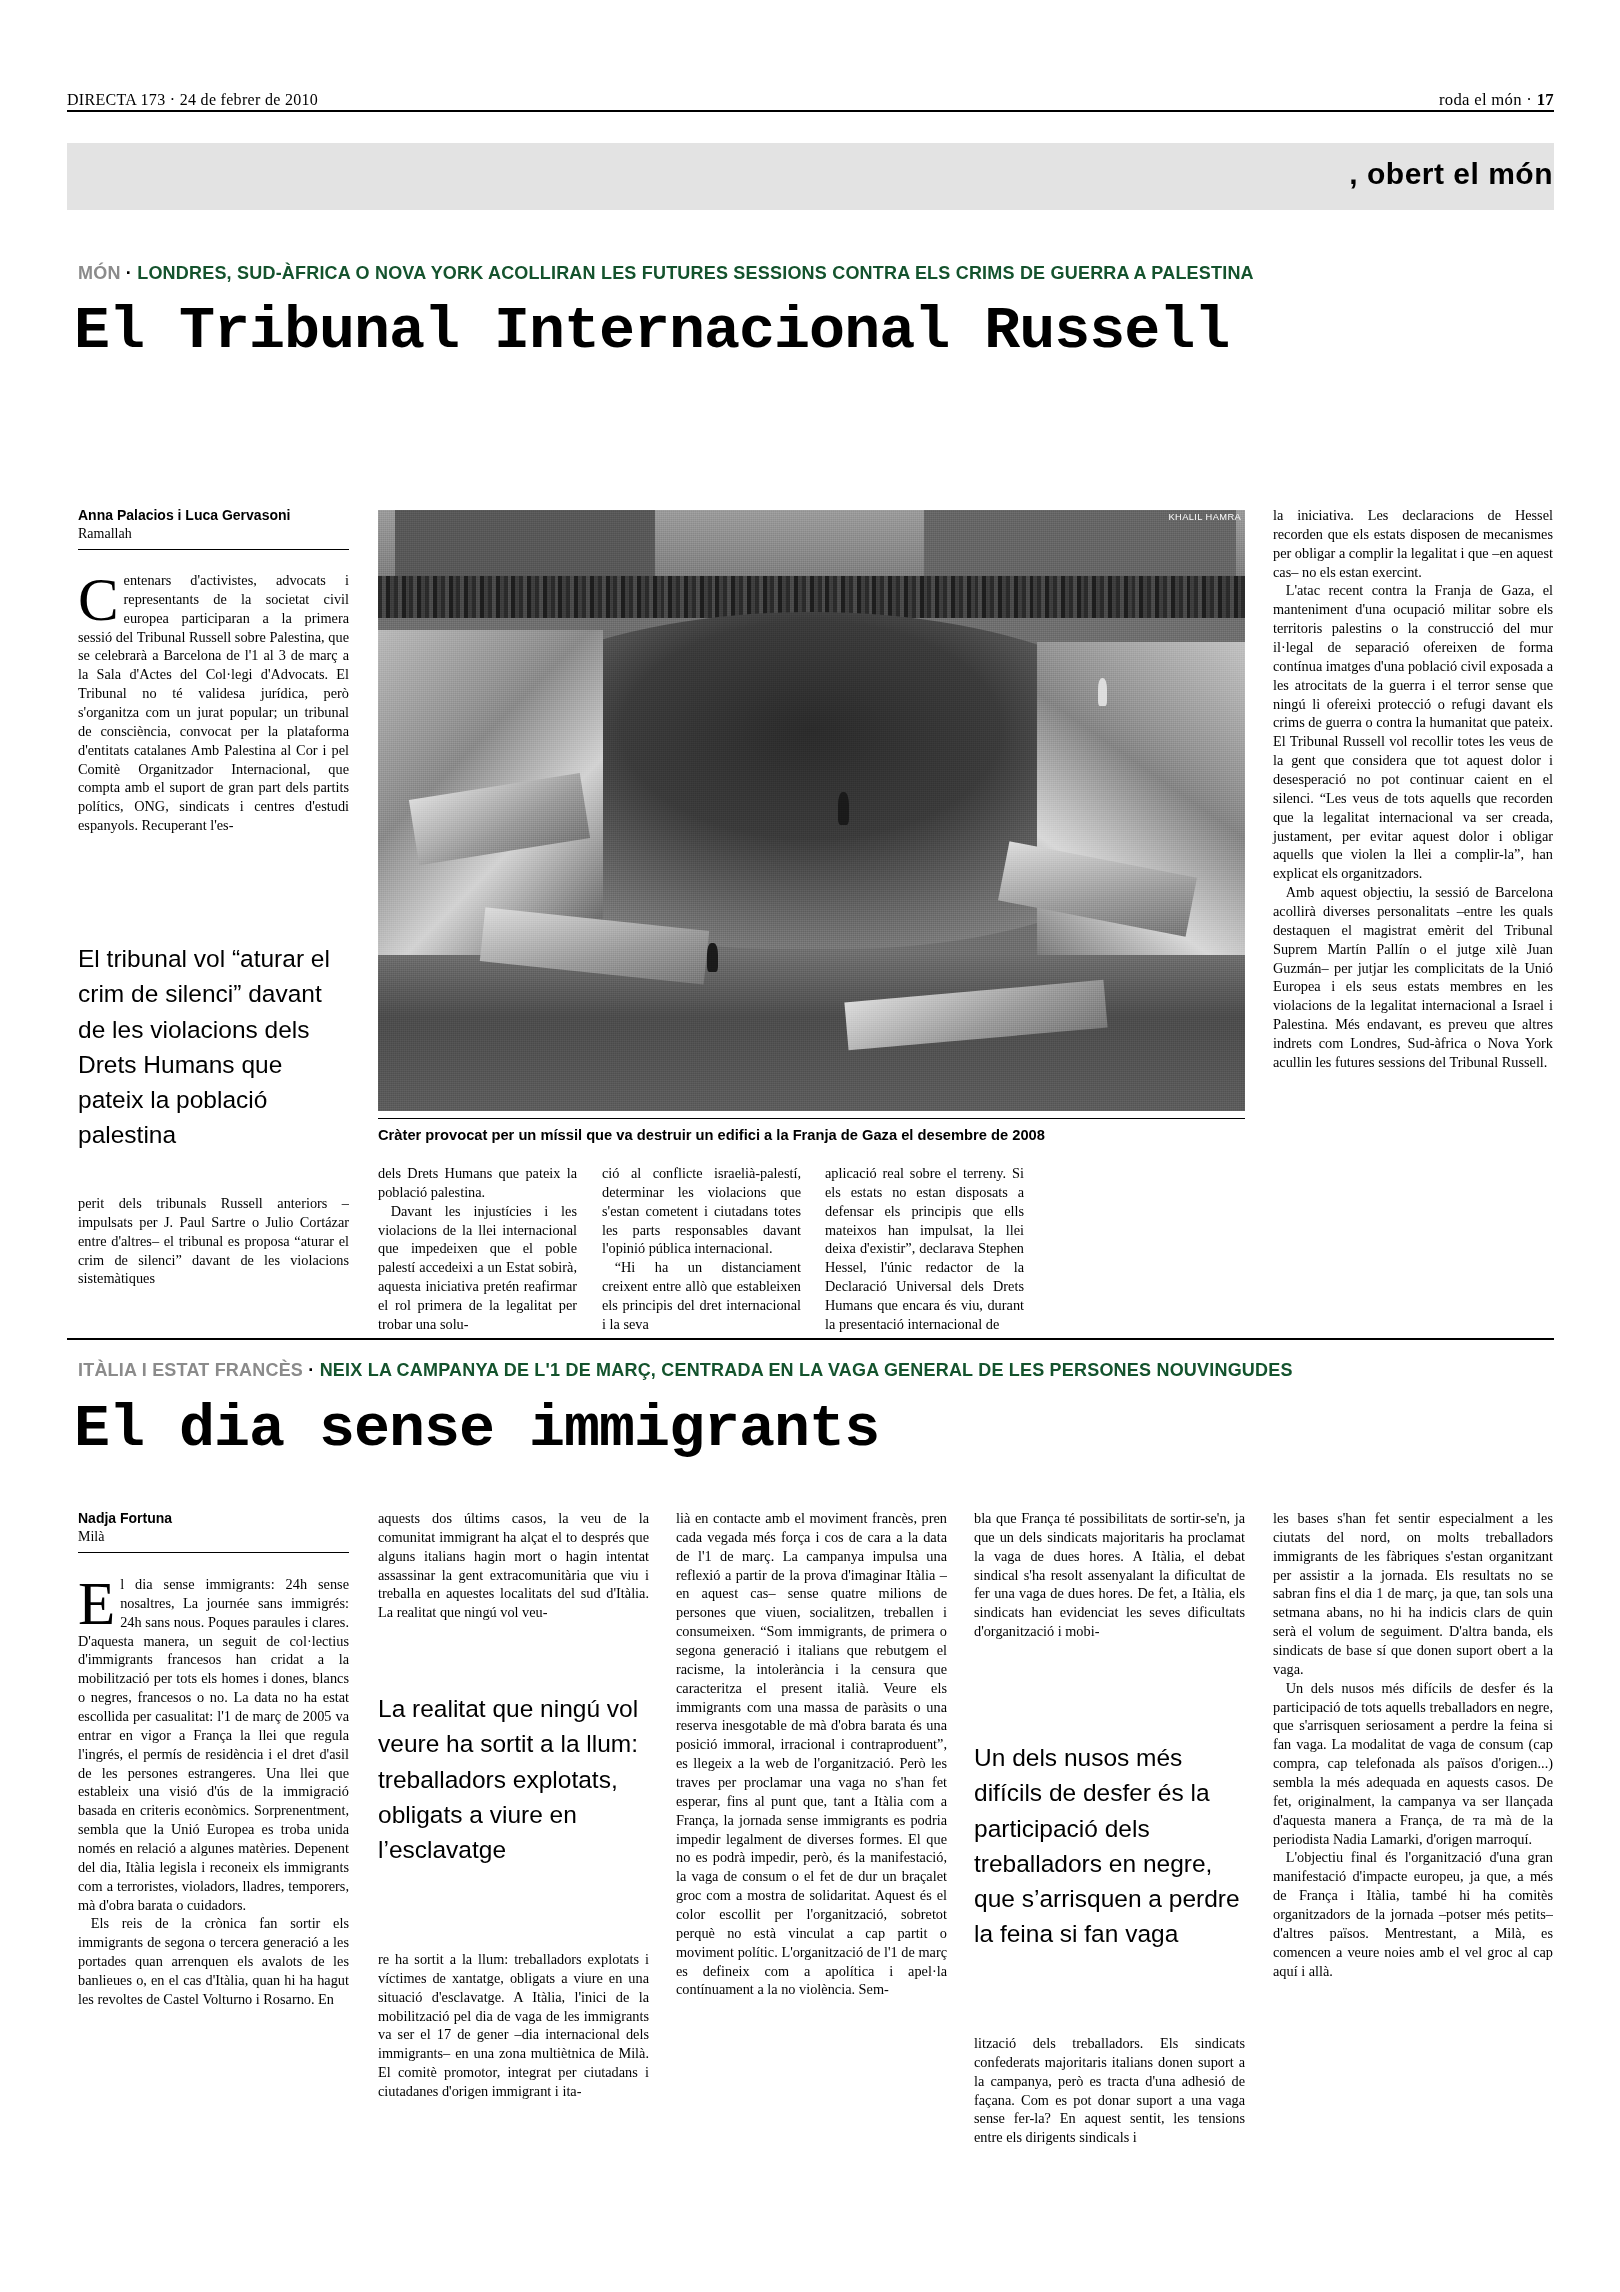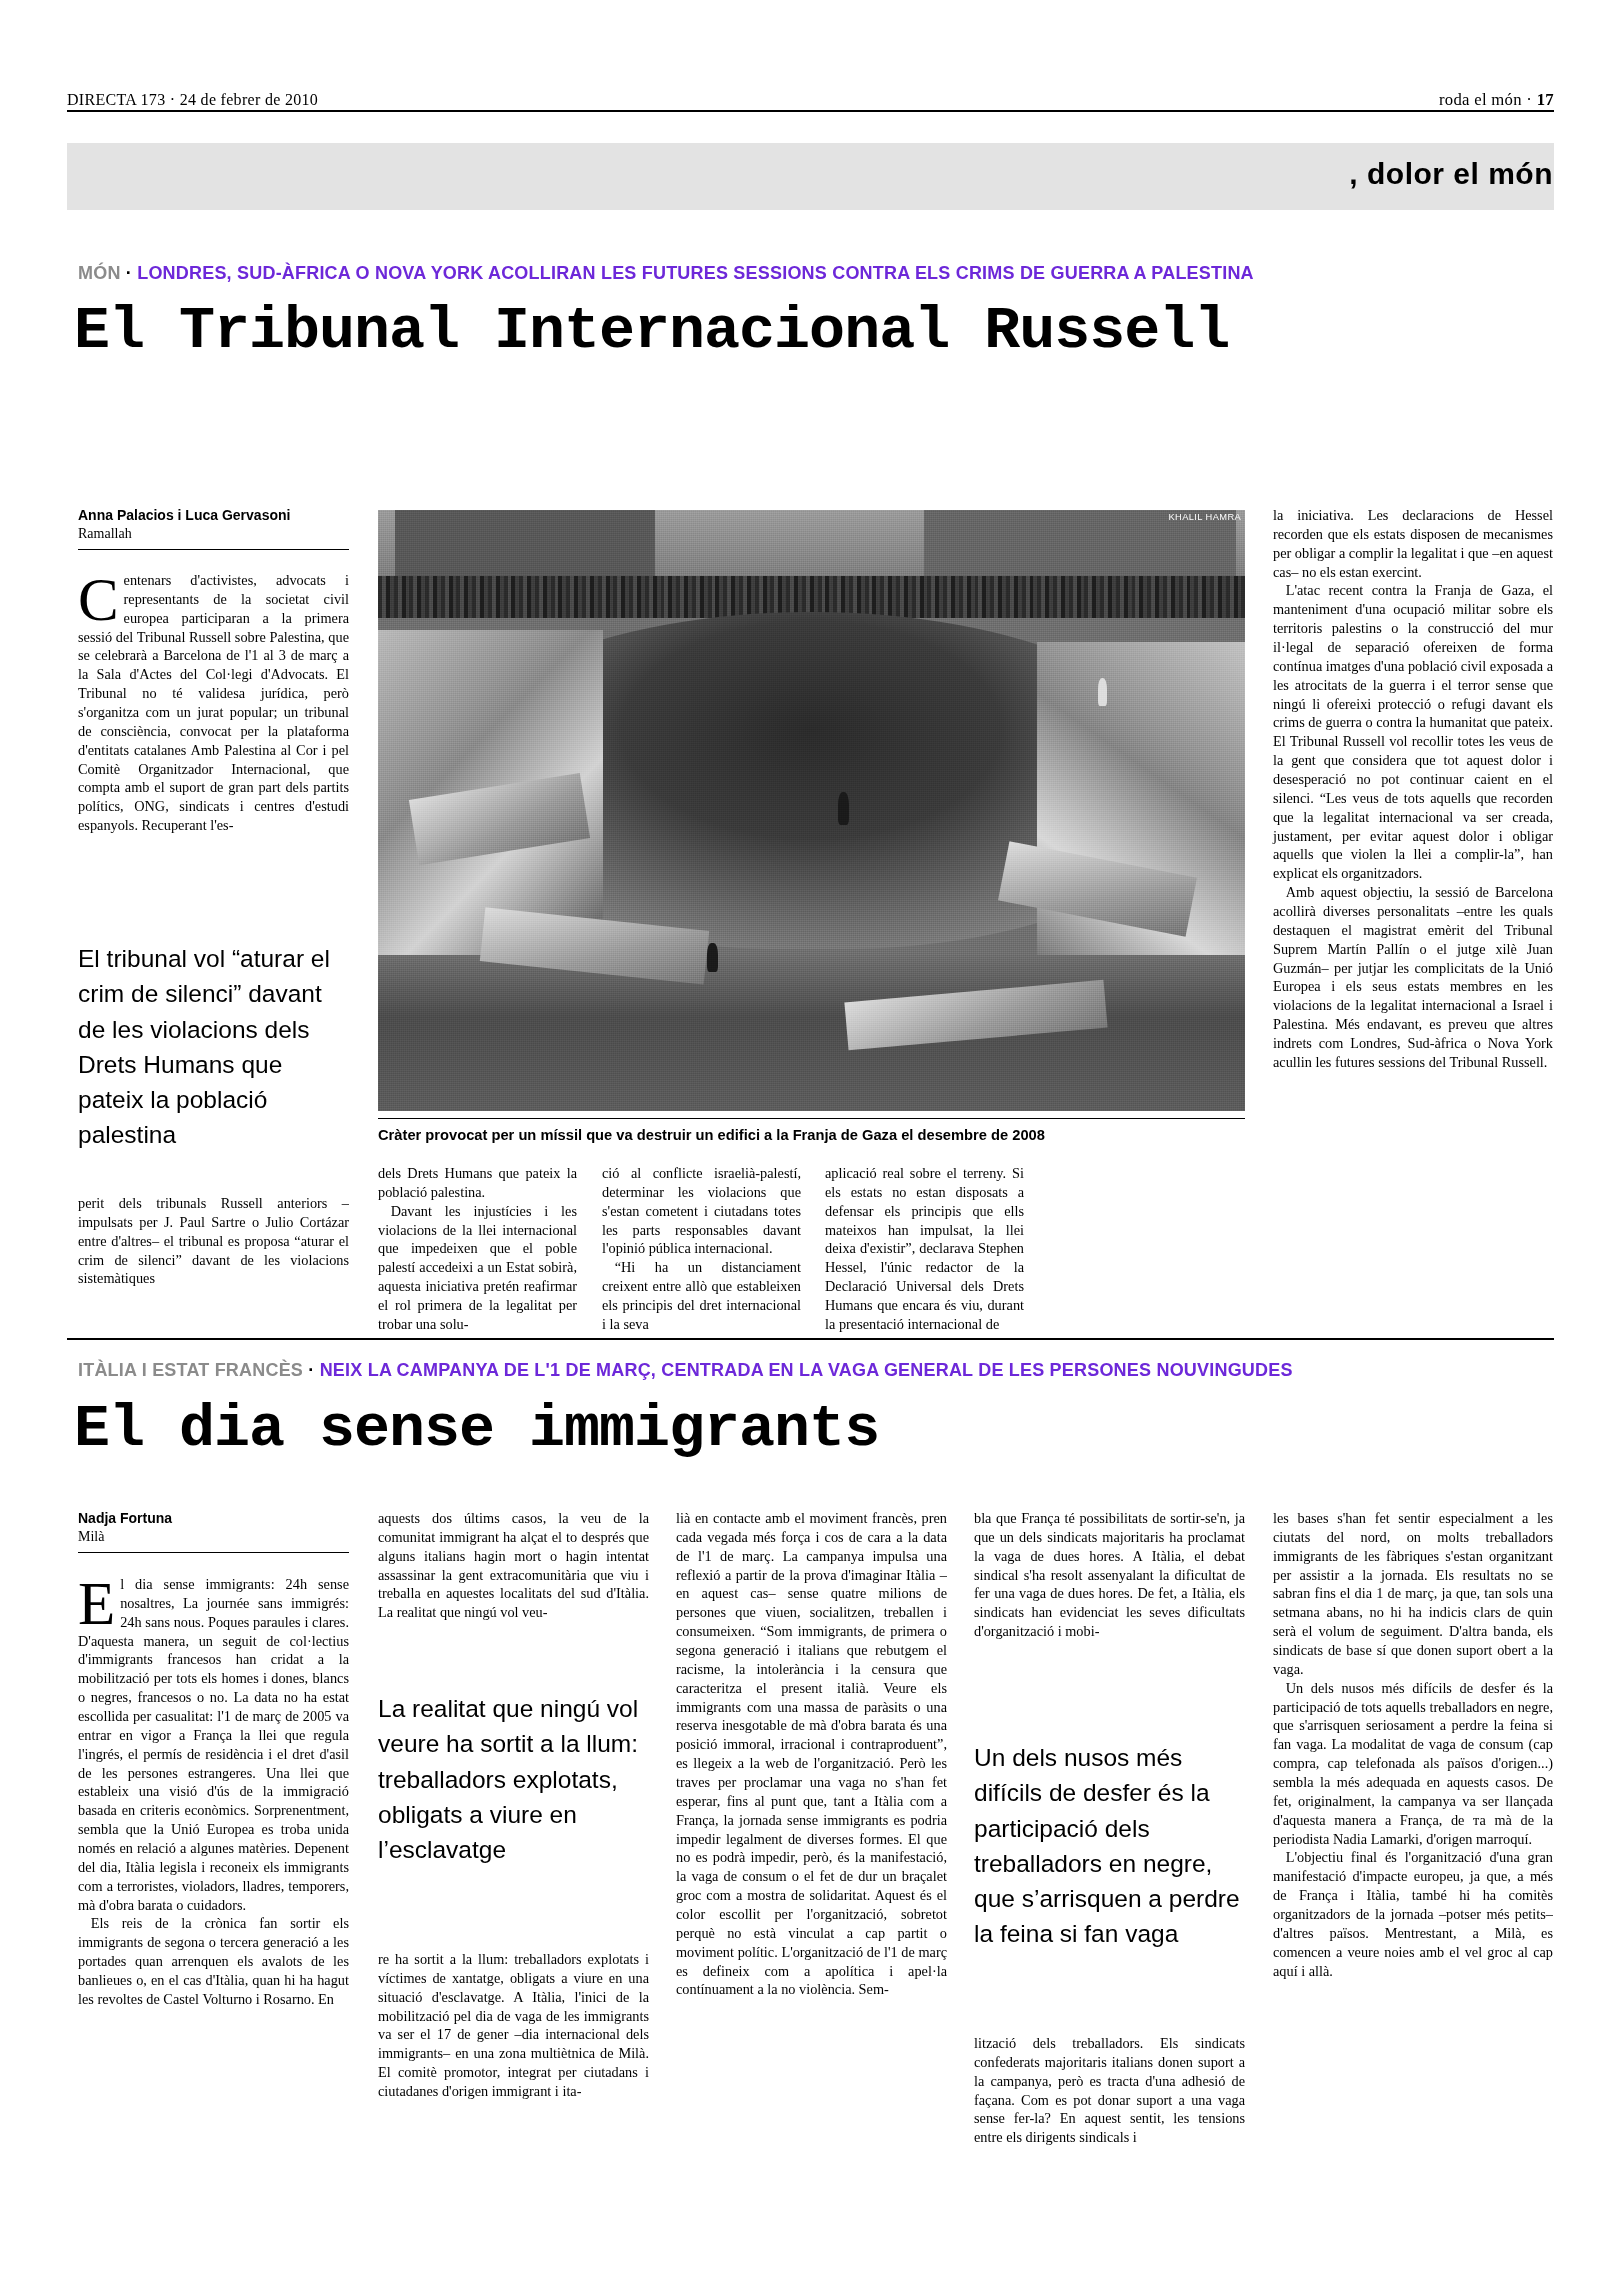--- a/index.html
+++ b/index.html
@@ -65,21 +65,21 @@
   .kicker {
     position: absolute;
     left: 78px;
     width: 1470px;
     font-family: "Liberation Sans", sans-serif;
     font-size: 18px;
     letter-spacing: 0.2px;
   }
   .kicker .label { color: #8b8b8b; font-weight: bold; }
   .kicker .sep { color: #000; font-weight: bold; }
-  .kicker .text { color: #6d28d9; font-weight: bold; }
+  .kicker .text { color: #14532d; font-weight: bold; }
 
   .headline {
     position: absolute;
     left: 74px;
     font-family: Liberation Mono, monospace;
     font-weight: bold;
     font-size: 60px;
     line-height: 1.07;
     letter-spacing: -1px;
   }
@@ -214,21 +214,21 @@
 <div class="page">
 
   <div class="masthead">
     <div class="left">DIRECTA 173  ·  24 de febrer de 2010</div>
     <div class="right">
       <span>roda el món · </span><b>17</b>
     </div>
   </div>
   <div class="head-rule"></div>
   <div class="grey-band"></div>
-  <div class="section-brand">, dolor el món</div>
+  <div class="section-brand">, obert el món</div>
 
   <div class="kicker" style="top:263px;">
     <span class="label">MÓN</span>
     <span class="sep">·</span>
     <span class="text">LONDRES, SUD-ÀFRICA O NOVA YORK ACOLLIRAN LES FUTURES SESSIONS CONTRA ELS CRIMS DE GUERRA A PALESTINA</span>
   </div>
 
   <div class="headline" style="top:299px; width:1431px;">
     <div>El Tribunal Internacional Russell</div>
   </div>

